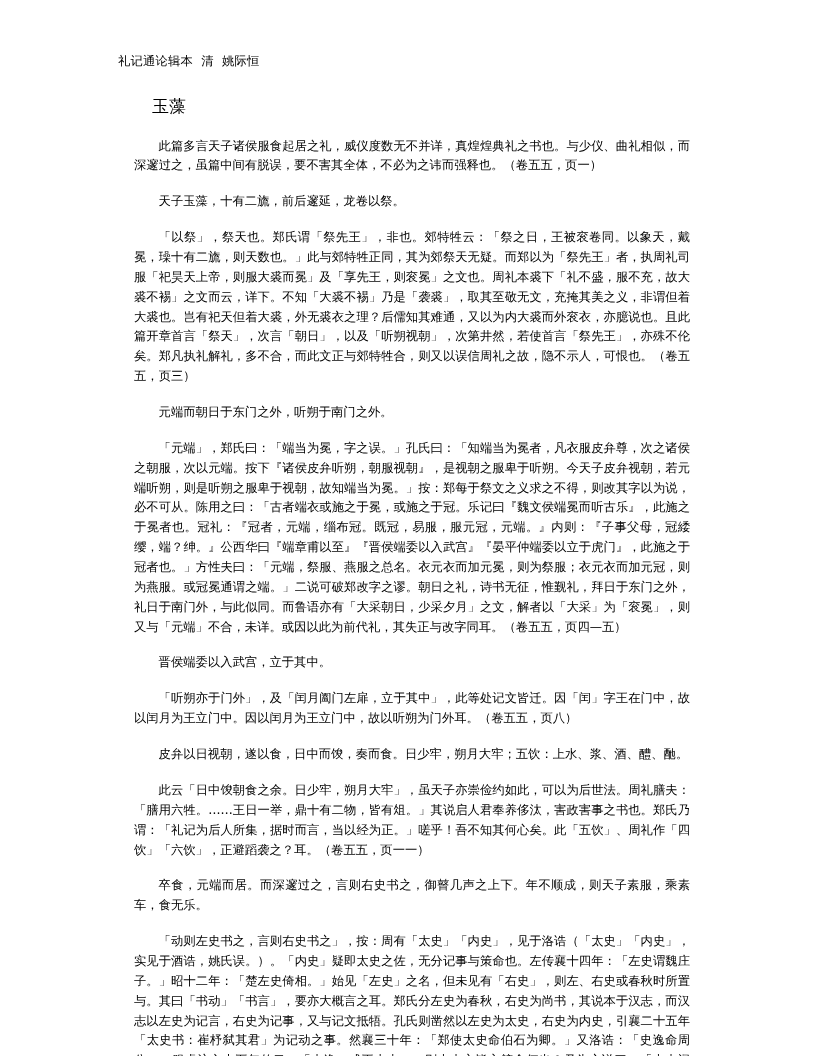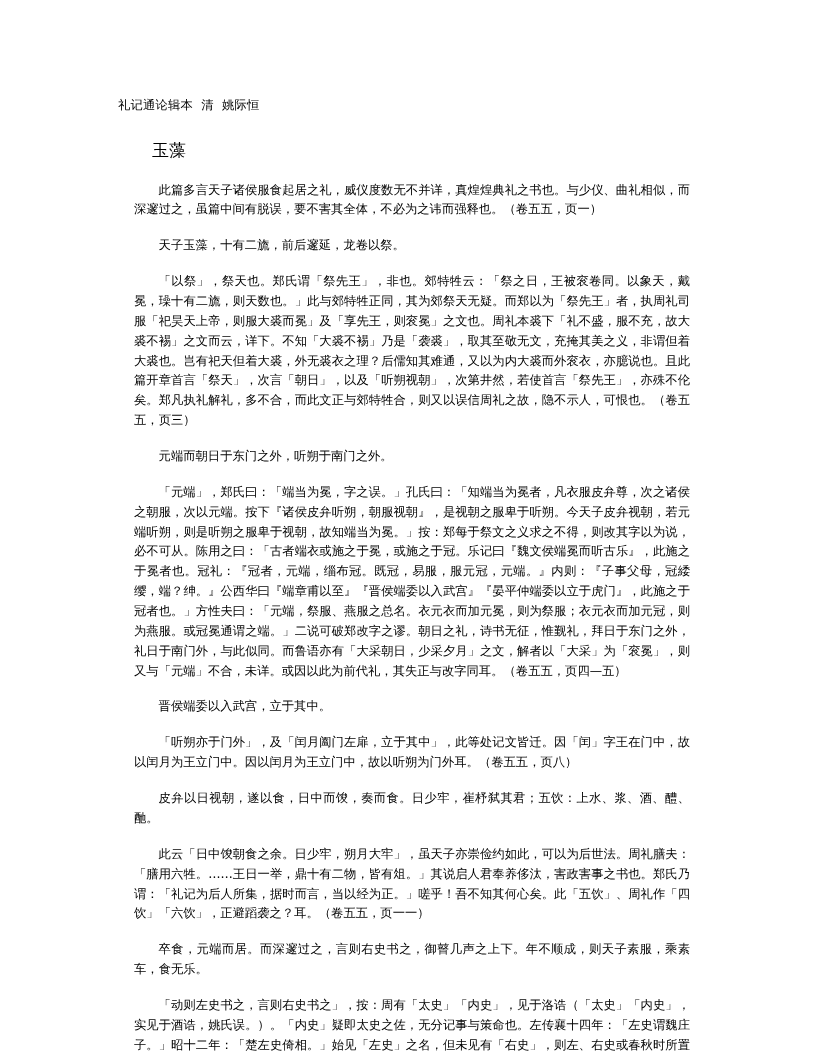--- a/index.html
+++ b/index.html
@@ -12,21 +12,21 @@
     height: 1056px;
     font-family: "DejaVu Serif", "Liberation Serif", serif;
     color: #000000;
     overflow: hidden;
   }
   .page {
     position: relative;
     width: 816px;
     height: 1056px;
     box-sizing: border-box;
-    padding: 96px 110px 96px 118px;
+    padding: 52px 110px 96px 118px;
     background: #ffffff;
   }
   .doc-title {
     font-size: 12.3px;
     line-height: 1.55;
     letter-spacing: 0.2px;
     margin: 0 0 0 0;
     text-align: left;
     white-space: pre-wrap;
   }
@@ -59,18 +59,18 @@
 
   <div class="section-head">玉藻</div>
 
   <p class="body-line">此篇多言天子诸侯服食起居之礼，威仪度数无不并详，真煌煌典礼之书也。与少仪、曲礼相似，而深邃过之，虽篇中间有脱误，要不害其全体，不必为之讳而强释也。（卷五五，页一）</p>
   <p class="body-line">天子玉藻，十有二旒，前后邃延，龙卷以祭。</p>
   <p class="body-line">「以祭」，祭天也。郑氏谓「祭先王」，非也。郊特牲云：「祭之日，王被衮卷同。以象天，戴冕，璪十有二旒，则天数也。」此与郊特牲正同，其为郊祭天无疑。而郑以为「祭先王」者，执周礼司服「祀昊天上帝，则服大裘而冕」及「享先王，则衮冕」之文也。周礼本裘下「礼不盛，服不充，故大裘不裼」之文而云，详下。不知「大裘不裼」乃是「袭裘」，取其至敬无文，充掩其美之义，非谓但着大裘也。岂有祀天但着大裘，外无裘衣之理？后儒知其难通，又以为内大裘而外衮衣，亦臆说也。且此篇开章首言「祭天」，次言「朝日」，以及「听朔视朝」，次第井然，若使首言「祭先王」，亦殊不伦矣。郑凡执礼解礼，多不合，而此文正与郊特牲合，则又以误信周礼之故，隐不示人，可恨也。（卷五五，页三）</p>
   <p class="body-line">元端而朝日于东门之外，听朔于南门之外。</p>
   <p class="body-line">「元端」，郑氏曰：「端当为冕，字之误。」孔氏曰：「知端当为冕者，凡衣服皮弁尊，次之诸侯之朝服，次以元端。按下『诸侯皮弁听朔，朝服视朝』，是视朝之服卑于听朔。今天子皮弁视朝，若元端听朔，则是听朔之服卑于视朝，故知端当为冕。」按：郑每于祭文之义求之不得，则改其字以为说，必不可从。陈用之曰：「古者端衣或施之于冕，或施之于冠。乐记曰『魏文侯端冕而听古乐』，此施之于冕者也。冠礼：『冠者，元端，缁布冠。既冠，易服，服元冠，元端。』内则：『子事父母，冠緌缨，端？绅。』公西华曰『端章甫以至』『晋侯端委以入武宫』『晏平仲端委以立于虎门』，此施之于冠者也。」方性夫曰：「元端，祭服、燕服之总名。衣元衣而加元冕，则为祭服；衣元衣而加元冠，则为燕服。或冠冕通谓之端。」二说可破郑改字之谬。朝日之礼，诗书无征，惟觐礼，拜日于东门之外，礼日于南门外，与此似同。而鲁语亦有「大采朝日，少采夕月」之文，解者以「大采」为「衮冕」，则又与「元端」不合，未详。或因以此为前代礼，其失正与改字同耳。（卷五五，页四—五）</p>
   <p class="body-line">晋侯端委以入武宫，立于其中。</p>
   <p class="body-line">「听朔亦于门外」，及「闰月阖门左扉，立于其中」，此等处记文皆迁。因「闰」字王在门中，故以闰月为王立门中。因以闰月为王立门中，故以听朔为门外耳。（卷五五，页八）</p>
-  <p class="body-line">皮弁以日视朝，遂以食，日中而馂，奏而食。日少牢，崔杼弑其君；五饮：上水、浆、酒、醴、酏。</p>
+  <p class="body-line">皮弁以日视朝，遂以食，日中而馂，奏而食。日少牢，朔月大牢；五饮：上水、浆、酒、醴、酏。</p>
   <p class="body-line">此云「日中馂朝食之余。日少牢，朔月大牢」，虽天子亦崇俭约如此，可以为后世法。周礼膳夫：「膳用六牲。……王日一举，鼎十有二物，皆有俎。」其说启人君奉养侈汰，害政害事之书也。郑氏乃谓：「礼记为后人所集，据时而言，当以经为正。」嗟乎！吾不知其何心矣。此「五饮」、周礼作「四饮」「六饮」，正避蹈袭之？耳。（卷五五，页一一）</p>
   <p class="body-line">卒食，元端而居。而深邃过之，言则右史书之，御瞽几声之上下。年不顺成，则天子素服，乘素车，食无乐。</p>
   <p class="body-line">「动则左史书之，言则右史书之」，按：周有「太史」「内史」，见于洛诰（「太史」「内史」，实见于酒诰，姚氏误。）。「内史」疑即太史之佐，无分记事与策命也。左传襄十四年：「左史谓魏庄子。」昭十二年：「楚左史倚相。」始见「左史」之名，但未见有「右史」，则左、右史或春秋时所置与。其曰「书动」「书言」，要亦大概言之耳。郑氏分左史为春秋，右史为尚书，其说本于汉志，而汉志以左史为记言，右史为记事，又与记文抵牾。孔氏则凿然以左史为太史，右史为内史，引襄二十五年「太史书：崔杼弑其君」为记动之事。然襄三十年：「郑使太史命伯石为卿。」又洛诰：「史逸命周公。」服虔注文十五年传云：「史逸，成王太史。」则太史亦皆主策命何也？乃为之说曰：「太史记行，内史记言，是正法。若其有阙，则交相摄代。洛诰、左传之事，皆太史主命，以内史阙故也。若太史有阙，则内史亦摄之。」如孔之说，不惟误解经传，其于前代典故，一切妄为武断以惑后人，诚足憾也。「御瞽几声之上下」，郑氏曰：「察其哀乐，以上下</p>
 
 </div>
 
 </body></html>

